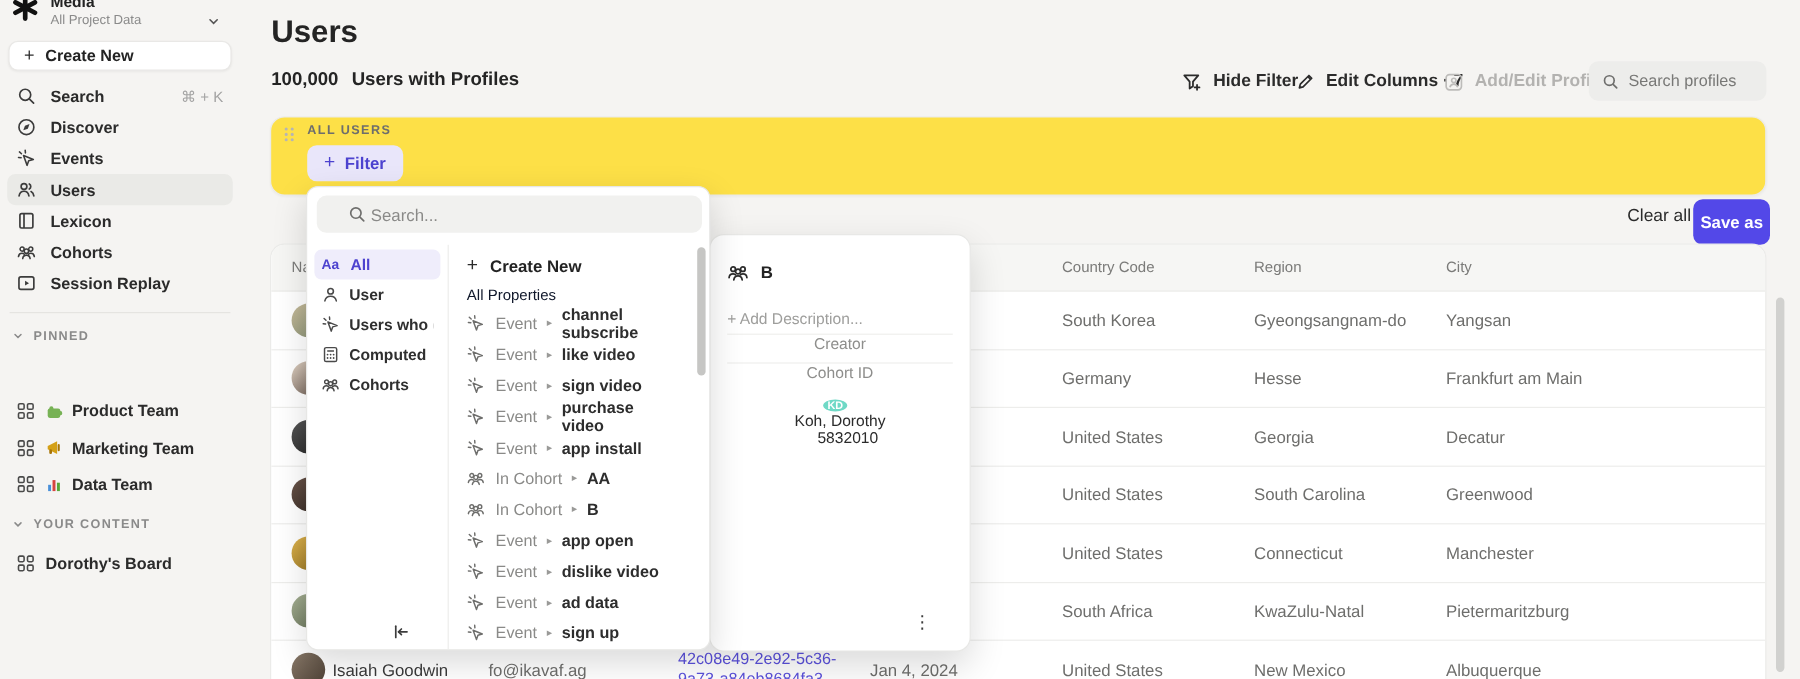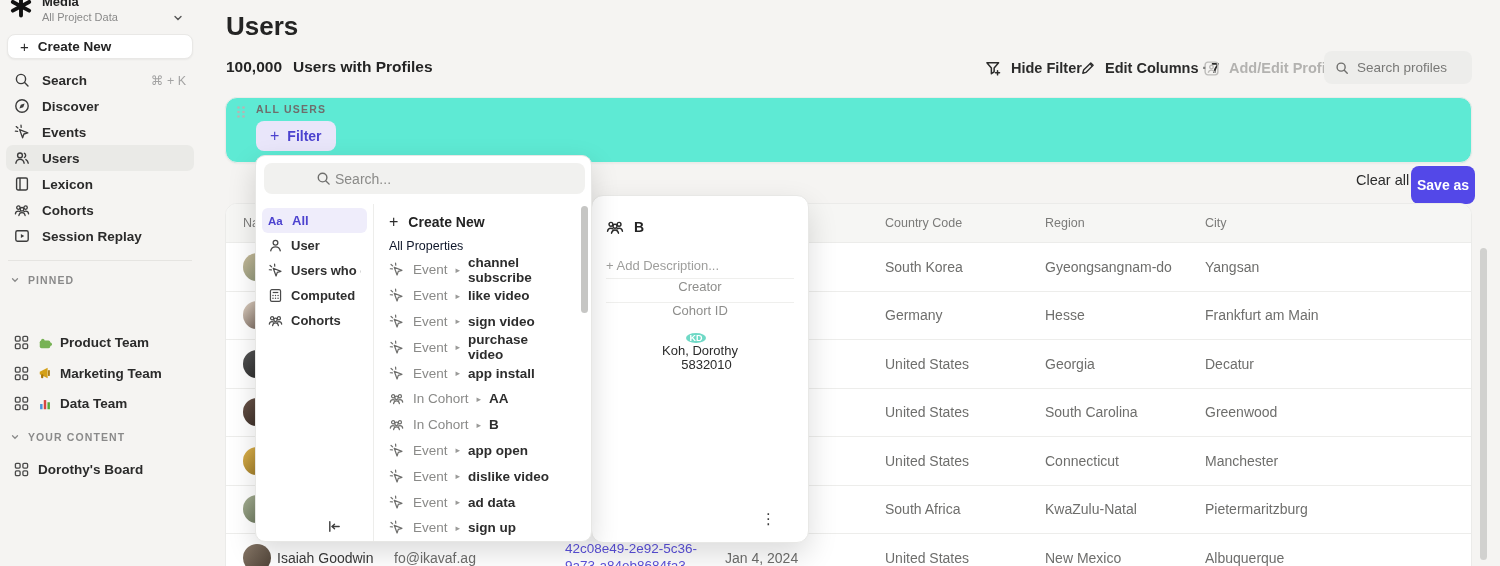--- a/index.html
+++ b/index.html
@@ -42,49 +42,49 @@
   .hact .t { font-size:14.5px; font-weight:600; color:#2b2b2b; white-space:nowrap; }
   .hact.muted .t { color:#b3b2b0; }
   .hact .ico { color:#2b2b2b; }
   .hact.muted .ico { color:#bdbcba; }
   .hsearch { position:absolute; left:1324px; top:51px; width:148px; height:33px; background:#ededeb; border-radius:8px; display:flex; align-items:center; padding-left:11px; gap:8px; }
   .hsearch input { border:none; outline:none; background:transparent; font-family:inherit; font-size:13.5px; color:#444; width:110px; }
   .hsearch input::placeholder { color:#787876; }
   .hsearch .ico { color:#6f6f6d; }
 
   
-  .filter-card { position:absolute; left:225px; top:97px; width:1247px; height:66px; background:#5eead4; border:1px solid #ebebe9; border-radius:12px; box-shadow:0 1px 2px rgba(0,0,0,.04); }
+  .filter-card { position:absolute; left:225px; top:97px; width:1247px; height:66px; background:#fde047; border:1px solid #ebebe9; border-radius:12px; box-shadow:0 1px 2px rgba(0,0,0,.04); }
   .drag { position:absolute; left:9px; top:7px; color:#b6b5b3; cursor:grab; }
   .fc-title { position:absolute; left:30px; top:5px; font-size:10.5px; font-weight:700; letter-spacing:1.2px; color:#6e6e6c; }
   .filter-btn { position:absolute; left:30px; top:23px; height:30px; padding:0 14px; background:#e9e6fa; border-radius:8px; display:flex; align-items:center; gap:8px; color:#4c42cf; cursor:pointer; }
   .filter-btn .plus { font-size:16px; font-weight:500; line-height:1; }
   .filter-btn .t { font-size:14px; font-weight:700; }
   .clear-all { position:absolute; left:1356px; top:172px; font-size:14.5px; font-weight:500; color:#2b2b2b; cursor:pointer; }
   .save-as { position:absolute; left:1411px; top:166px; height:38px; padding:0 6px; background:#5348e8; color:#ffffff; font-size:14px; font-weight:600; border:none; border-radius:8px; display:flex; align-items:center; cursor:pointer; }
 
   
   .table-card { position:absolute; left:225px; top:203px; width:1247px; height:365px; background:#fff; border:1px solid #ebebe9; border-radius:12px 12px 0 0; overflow:hidden; }
   .thead { position:relative; height:39px; background:#f6f6f4; border-bottom:1px solid #ececea; }
   .th { position:absolute; top:50%; transform:translateY(-50%); font-size:12.5px; font-weight:500; color:#7b7b79; }
   .trow { position:relative; height:48.5px; border-bottom:1px solid #ededeb; cursor:pointer; }
   .td { position:absolute; top:50%; transform:translateY(-50%); font-size:14px; color:#6e6e6c; white-space:nowrap; }
   .cell-name { left:17px; display:flex; align-items:center; gap:6px; }
   .avatar { width:28px; height:28px; border-radius:50%; background:#ccc; }
   .nm { font-size:14px; color:#3a3a3a; font-weight:500; }
-  .c-email { left:168px; }
+  .c-email { left:181px; }
   .c-id { left:339px; width:150px; white-space:normal; overflow-wrap:anywhere; font-size:13.5px; line-height:1.25; color:#5b51dc; }
   .c-date { left:499px; }
   .c-country { left:659px; }
   .c-region { left:819px; }
   .c-city { left:979px; }
   .pg-scroll { position:absolute; left:1480px; top:248px; width:7px; height:312px; background:#d1d1cf; border-radius:4px; cursor:pointer; }
 
   
   .dropdown { position:absolute; left:255px; top:155px; width:337px; height:387px; background:#fff; border:1px solid #e7e7e5; border-radius:10px; box-shadow:0 10px 28px rgba(0,0,0,.15); z-index:30; }
-  .dd-search { position:absolute; left:8px; top:7px; width:321px; height:31px; background:#f1f1ef; border-radius:8px; display:flex; align-items:center; padding-left:10px; gap:4px;justify-content:flex-end; }
+  .dd-search { position:absolute; left:8px; top:7px; width:321px; height:31px; background:#f1f1ef; border-radius:8px; display:flex; align-items:center; padding-left:26px; gap:4px; }
   .dd-search .ico { color:#6f6f6d; }
   .dd-search input { border:none; outline:none; background:transparent; font-family:inherit; font-size:14px; width:250px; color:#444; }
   .dd-search input::placeholder { color:#8a8a88; }
   .dd-body { position:absolute; left:0; top:48px; bottom:0; width:100%; display:flex; }
   .dd-cats { width:117px; padding:4px 6px; }
   .dd-cat { height:25px; padding:0 6px; border-radius:6px; display:flex; align-items:center; gap:8px; cursor:pointer; color:#2f2f2f; }
   .dd-cat .ico { color:#4a4a4a; }
   .dd-cat[data-active="true"] { background:#efedfb; color:#4d43cf; }
   .dd-cat[data-active="true"] .ico, .dd-cat[data-active="true"] .aa { color:#4d43cf; }
   .dd-cat-lbl { font-size:13px; font-weight:600; white-space:nowrap; overflow:hidden; }

